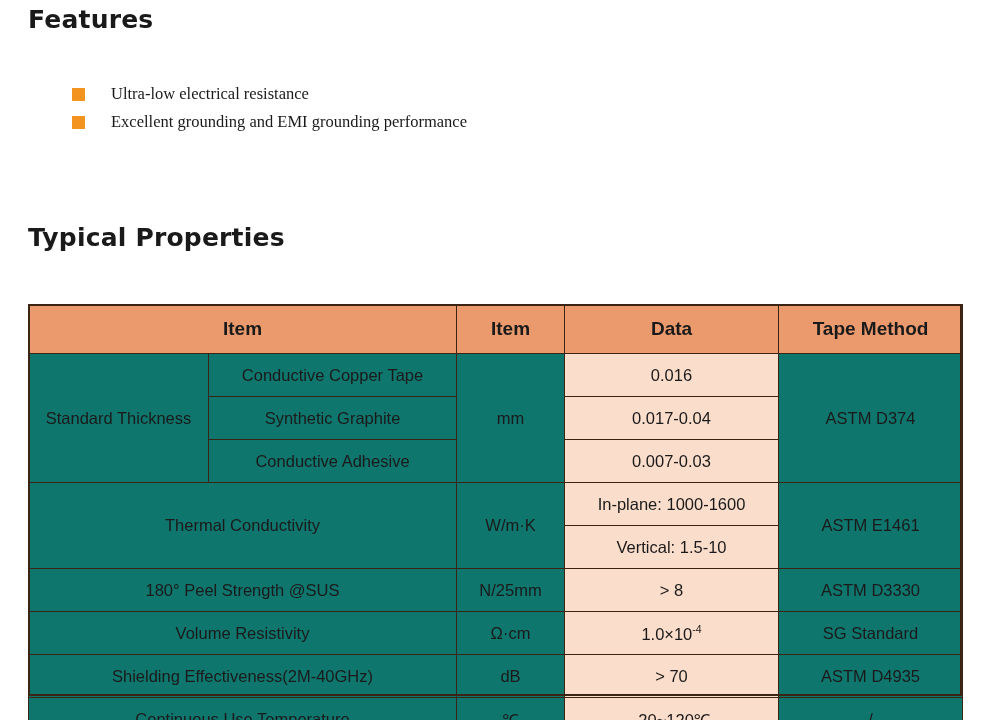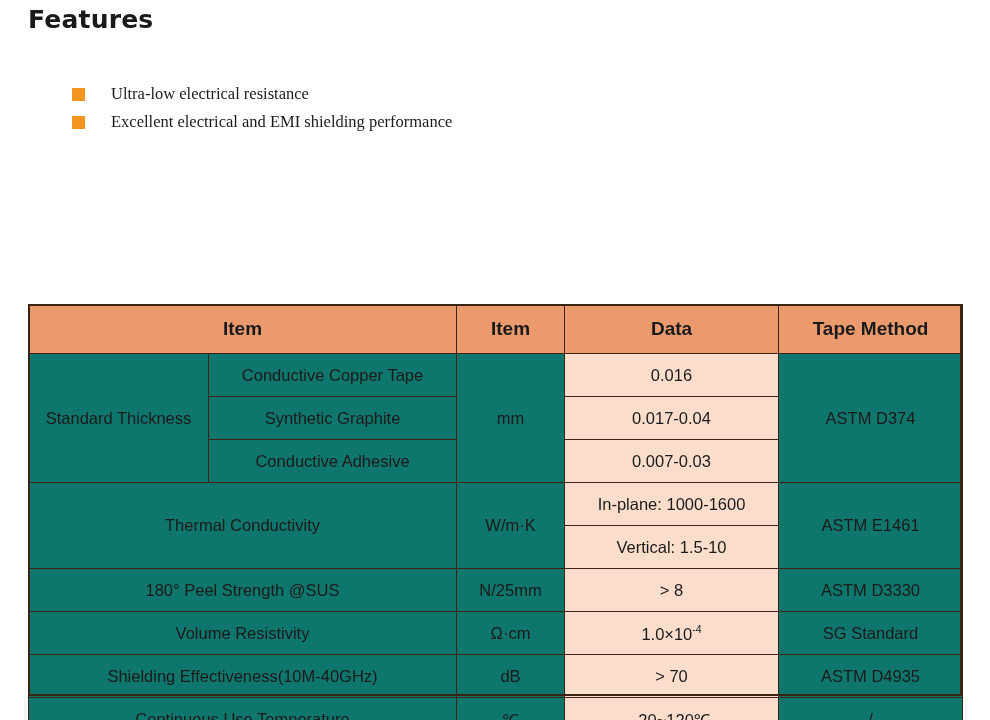--- a/index.html
+++ b/index.html
@@ -127,24 +127,25 @@
 
   <h2 class="section-title" id="features-title">Features</h2>
 
   <ul class="feature-list">
     <li class="feature-item">
       <span class="bullet"></span>
       <span class="feature-text">Ultra-low electrical resistance</span>
     </li>
     <li class="feature-item">
       <span class="bullet"></span>
-      <span class="feature-text">Excellent electrical and EMI shielding performance</span>
+      <span class="feature-text">Excellent grounding and EMI grounding performance</span>
     </li>
   </ul>
 
+  <h2 class="section-title" id="properties-title">Typical Properties</h2>
 
   <div class="table-wrap">
     <table class="props">
       <colgroup>
         <col style="width:180px">
         <col style="width:248px">
         <col style="width:108px">
         <col style="width:214px">
         <col style="width:184px">
       </colgroup>
@@ -191,21 +192,21 @@
         </tr>
 
         <tr>
           <td colspan="2">Volume Resistivity</td>
           <td>Ω·cm</td>
           <td class="data-cell"><span>1.0×10</span><span class="sup">-4</span></td>
           <td>SG Standard</td>
         </tr>
 
         <tr>
-          <td colspan="2">Shielding Effectiveness(10M-40GHz)</td>
+          <td colspan="2">Shielding Effectiveness(2M-40GHz)</td>
           <td>dB</td>
           <td class="data-cell">&gt; 70</td>
           <td>ASTM D4935</td>
         </tr>
 
         <tr>
           <td colspan="2">Continuous Use Temperature</td>
           <td>℃</td>
           <td class="data-cell">-20~120℃</td>
           <td>/</td>

